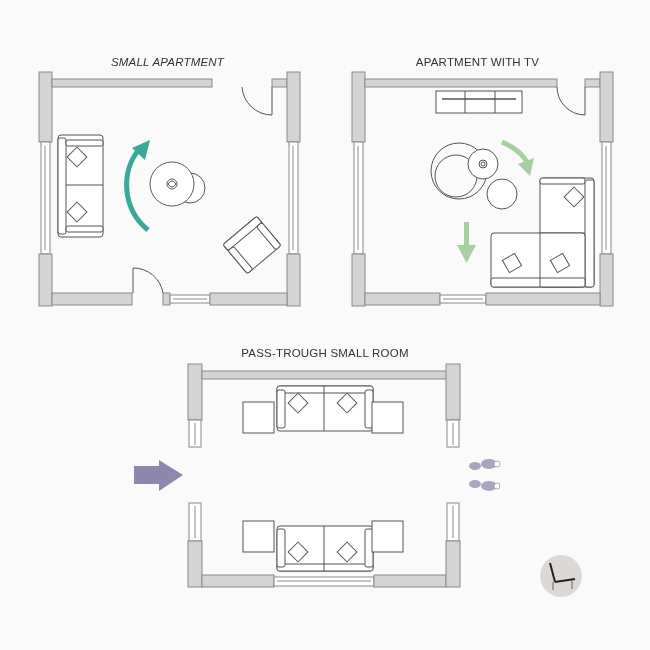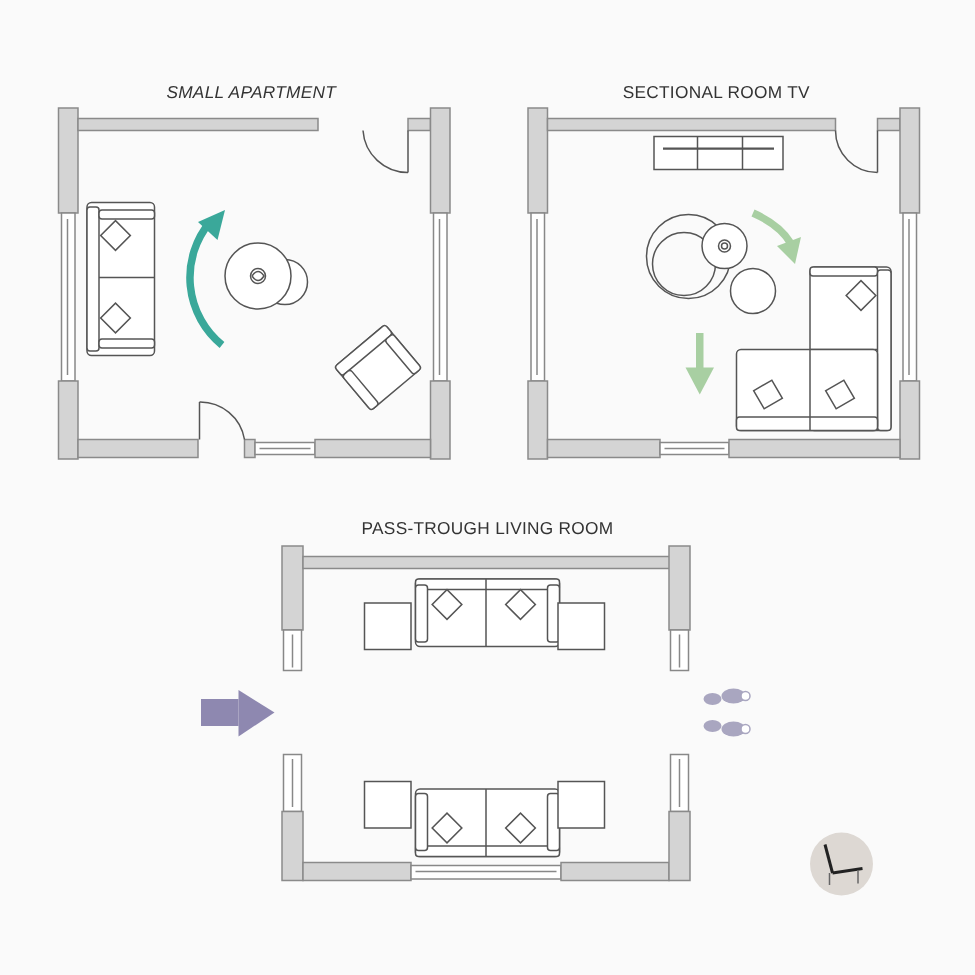--- a/index.html
+++ b/index.html
@@ -8,22 +8,22 @@
   svg { position:absolute; left:0; top:0; }
   .wall { fill:#d4d4d4; stroke:#8a8a8a; stroke-width:1; }
   .line { fill:#fff; stroke:#555; stroke-width:1; }
   .thin { fill:none; stroke:#555; stroke-width:1; }
   .win { fill:#fff; stroke:#888; stroke-width:1; }
 </style>
 </head>
 <body>
 
 <div class="title" style="left:60px;top:56px;width:215px;font-style:italic;">SMALL APARTMENT</div>
-<div class="title" style="left:370px;top:56px;width:215px;">SECTIONAL ROOM TV</div>
-<div class="title" style="left:200px;top:347px;width:250px;">PASS-TROUGH LIVING ROOM</div>
+<div class="title" style="left:370px;top:56px;width:215px;">APARTMENT WITH TV</div>
+<div class="title" style="left:200px;top:347px;width:250px;">PASS-TROUGH SMALL ROOM</div>
 
 <svg width="650" height="650" viewBox="0 0 650 650" xmlns="http://www.w3.org/2000/svg">
 
   <g>
 
     <rect class="wall" x="39" y="72" width="13" height="70"></rect>
     <rect class="win" x="41" y="142" width="9" height="112"></rect>
     <line x1="45" y1="146" x2="45" y2="250" stroke="#888"></line>
     <rect class="wall" x="39" y="254" width="13" height="52"></rect>
 

